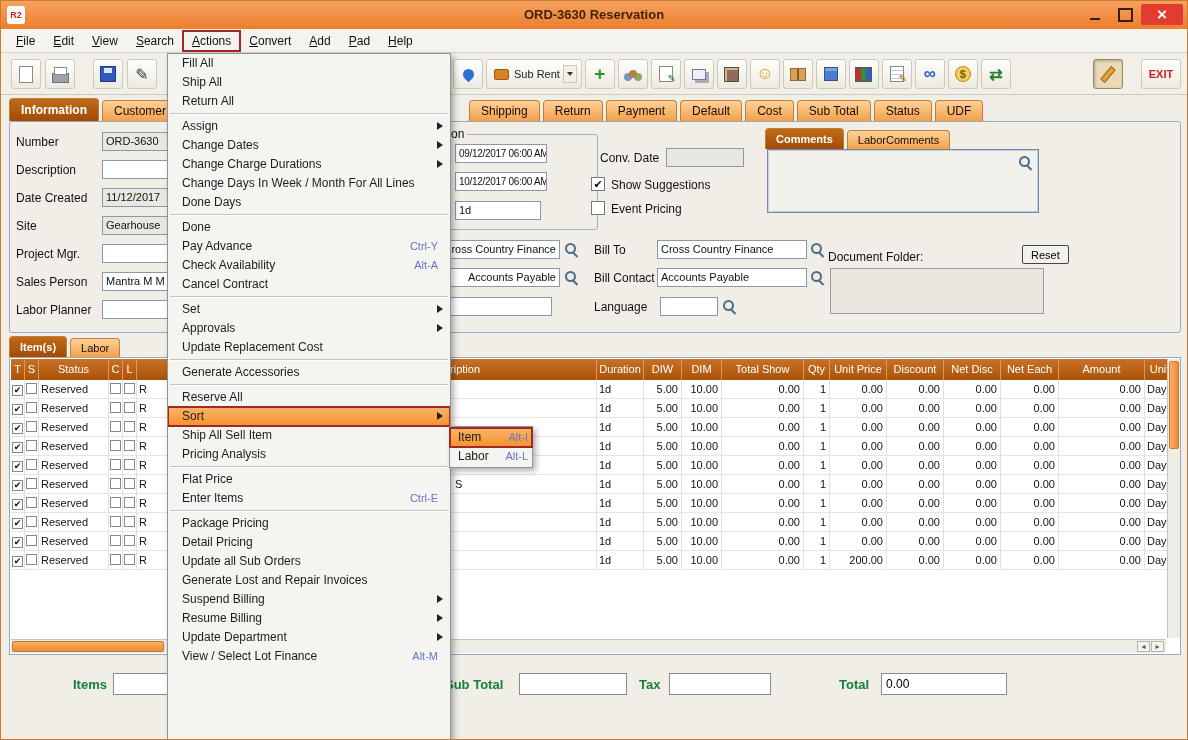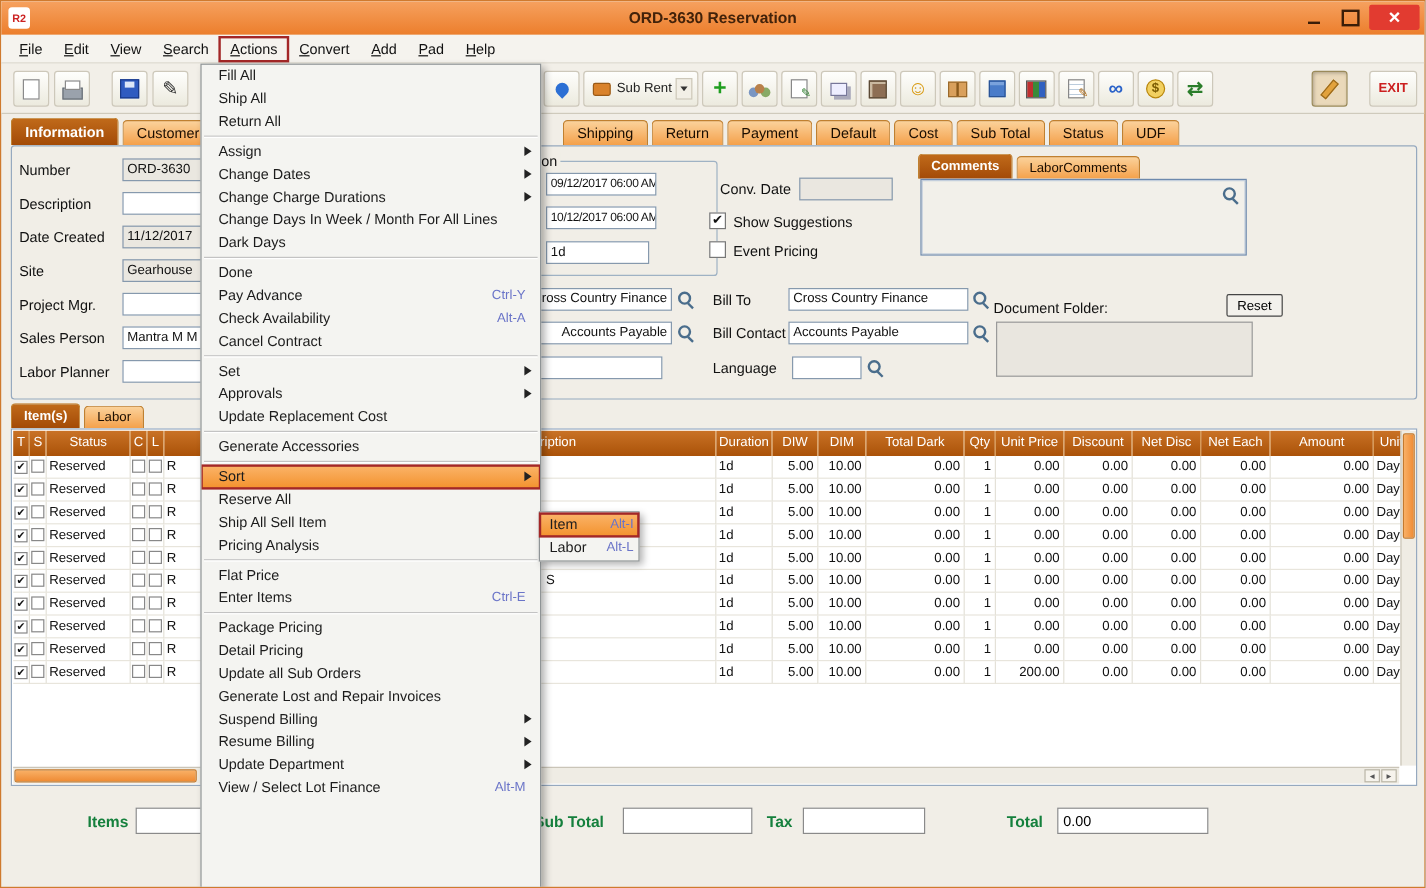--- a/index.html
+++ b/index.html
@@ -309,21 +309,21 @@
         <div class="th" style="width: 14px;">S</div>
         <div class="th" style="width: 70px;">Status</div>
         <div class="th" style="width: 14px;">C</div>
         <div class="th" style="width: 14px;">L</div>
         <div class="th" style="width: 40px;"></div>
         <div class="th" style="width: 132px;"></div>
         <div class="th" style="width: 288px;">Description</div>
         <div class="th" style="width: 47px;">Duration</div>
         <div class="th" style="width: 38px;">DIW</div>
         <div class="th" style="width: 40px;">DIM</div>
-        <div class="th" style="width: 82px;">Total Dark</div>
+        <div class="th" style="width: 82px;">Total Show</div>
         <div class="th" style="width: 26px;">Qty</div>
         <div class="th" style="width: 57px;">Unit Price</div>
         <div class="th" style="width: 57px;">Discount</div>
         <div class="th" style="width: 57px;">Net Disc</div>
         <div class="th" style="width: 58px;">Net Each</div>
         <div class="th" style="width: 86px;">Amount</div>
         <div class="th" style="width: 30px;">Unit</div>
       </div>
     <div id="tbody">
         <div class="trow">
@@ -560,35 +560,35 @@
 
   <div class="dropdown" id="actionsmenu">
       <div class="mi"><span class="mlab">Fill All</span></div>
       <div class="mi"><span class="mlab">Ship All</span></div>
       <div class="mi"><span class="mlab">Return All</span></div>
       <div class="msep"></div>
       <div class="mi"><span class="mlab">Assign</span><span class="arr"></span></div>
       <div class="mi"><span class="mlab">Change Dates</span><span class="arr"></span></div>
       <div class="mi"><span class="mlab">Change Charge Durations</span><span class="arr"></span></div>
       <div class="mi"><span class="mlab">Change Days In Week / Month For All Lines</span></div>
-      <div class="mi"><span class="mlab">Dark Days</span></div>
+      <div class="mi"><span class="mlab">Done Days</span></div>
       <div class="msep"></div>
       <div class="mi"><span class="mlab">Done</span></div>
       <div class="mi"><span class="mlab">Pay Advance</span><span class="sc">Ctrl-Y</span></div>
       <div class="mi"><span class="mlab">Check Availability</span><span class="sc">Alt-A</span></div>
       <div class="mi"><span class="mlab">Cancel Contract</span></div>
       <div class="msep"></div>
       <div class="mi"><span class="mlab">Set</span><span class="arr"></span></div>
       <div class="mi"><span class="mlab">Approvals</span><span class="arr"></span></div>
       <div class="mi"><span class="mlab">Update Replacement Cost</span></div>
       <div class="msep"></div>
       <div class="mi"><span class="mlab">Generate Accessories</span></div>
       <div class="msep"></div>
+      <div class="mi"><span class="mlab">Reserve All</span></div>
       <div class="mi sel annot"><span class="mlab">Sort</span><span class="arr"></span></div>
-      <div class="mi"><span class="mlab">Reserve All</span></div>
       <div class="mi"><span class="mlab">Ship All Sell Item</span></div>
       <div class="mi"><span class="mlab">Pricing Analysis</span></div>
       <div class="msep"></div>
       <div class="mi"><span class="mlab">Flat Price</span></div>
       <div class="mi"><span class="mlab">Enter Items</span><span class="sc">Ctrl-E</span></div>
       <div class="msep"></div>
       <div class="mi"><span class="mlab">Package Pricing</span></div>
       <div class="mi"><span class="mlab">Detail Pricing</span></div>
       <div class="mi"><span class="mlab">Update all Sub Orders</span></div>
       <div class="mi"><span class="mlab">Generate Lost and Repair Invoices</span></div>

